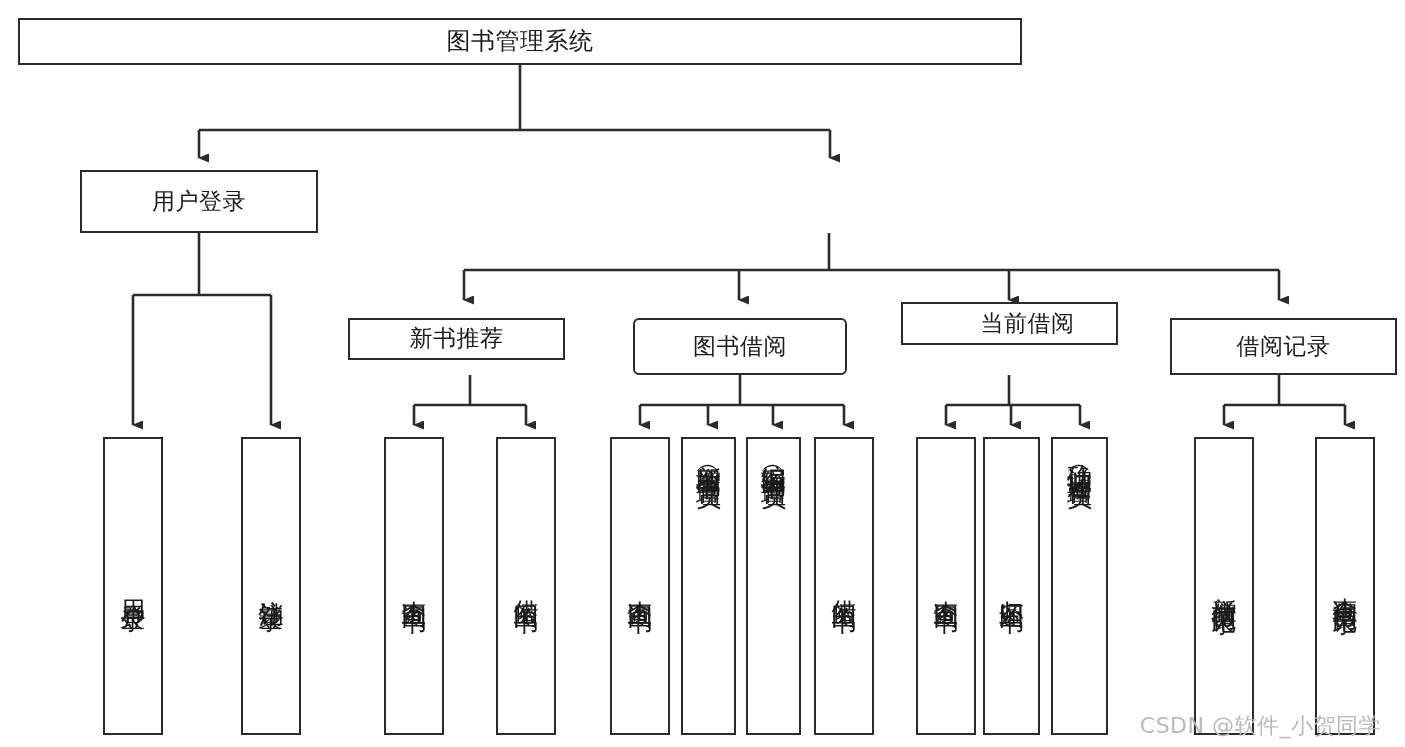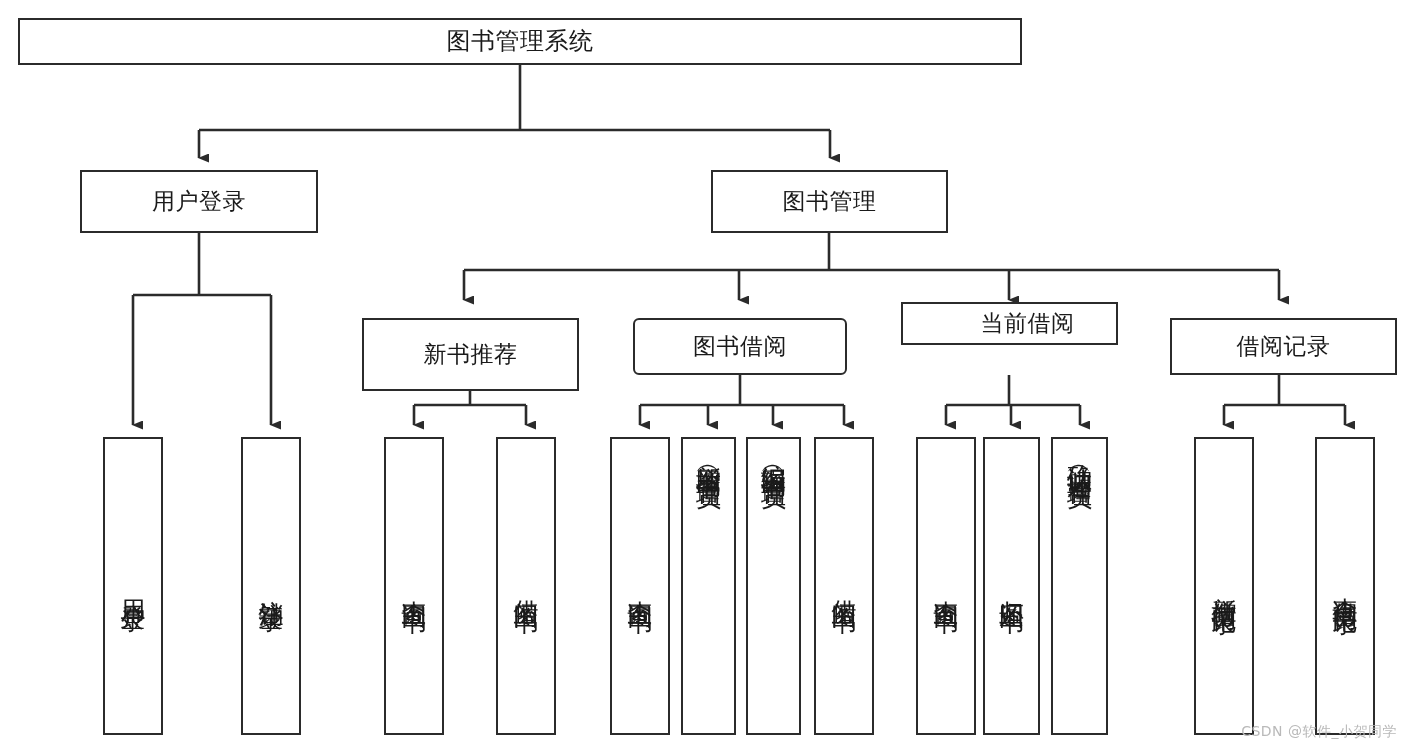--- a/index.html
+++ b/index.html
@@ -59,23 +59,23 @@
   }
   .node.vertical.centered {
     align-items: center;
     padding-top: 0;
   }
   #root-node .node-label {
     font-size: 24px;
   }
   #watermark {
     position: absolute;
-    right: 8px;
+    right: 24px;
     bottom: 6px;
-    font-size: 14px;
+    font-size: 22px;
     color: #b9b9b9;
     letter-spacing: 0.5px;
     white-space: nowrap;
     pointer-events: none;
   }
 </style>
 </head>
 <body>
 
 <div id="diagram-root">
@@ -131,25 +131,22 @@
   </svg>
 
   <div class="node horizontal" id="root-node" style="left:18px; top:18px; width:1004px; height:47px;">
     <span class="node-label">图书管理系统</span>
   </div>
 
   <div class="node horizontal" style="left:80px; top:170px; width:238px; height:63px;">
     <span class="node-label">用户登录</span>
   </div>
 
-  <div class="node horizontal" style="left:711px; top:170px; width:237px; height:63px;">
-    <span class="node-label">图书管理</span>
-  </div>
-
-  <div class="node horizontal" style="left:362px; top:318px; width:217px; height:73px;">
+
+  <div class="node horizontal" style="left:348px; top:318px; width:217px; height:42px;">
     <span class="node-label">新书推荐</span>
   </div>
 
   <div class="node horizontal" style="left:633px; top:318px; width:214px; height:57px;border-radius:6px;">
     <span class="node-label">图书借阅</span>
   </div>
 
   <div class="node horizontal" style="left:901px; top:302px; width:217px; height:43px;padding-left:36px;">
     <span class="node-label">当前借阅</span>
   </div>

